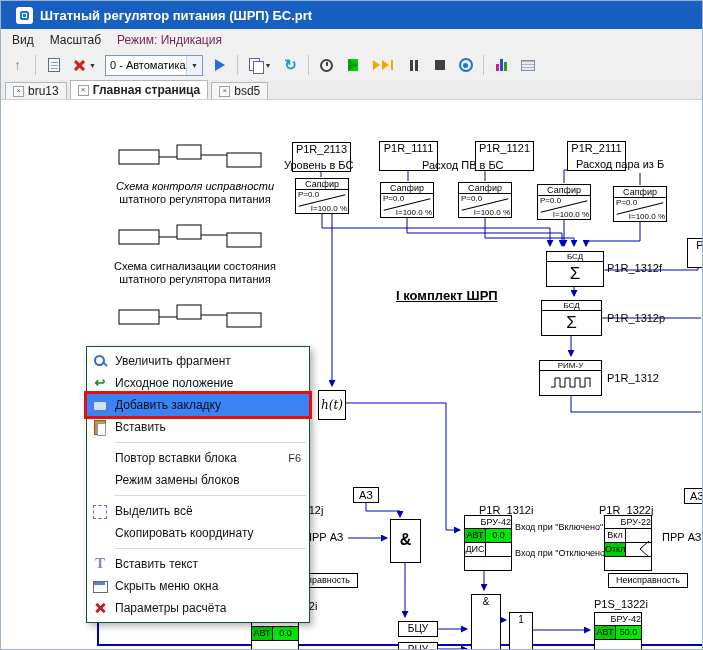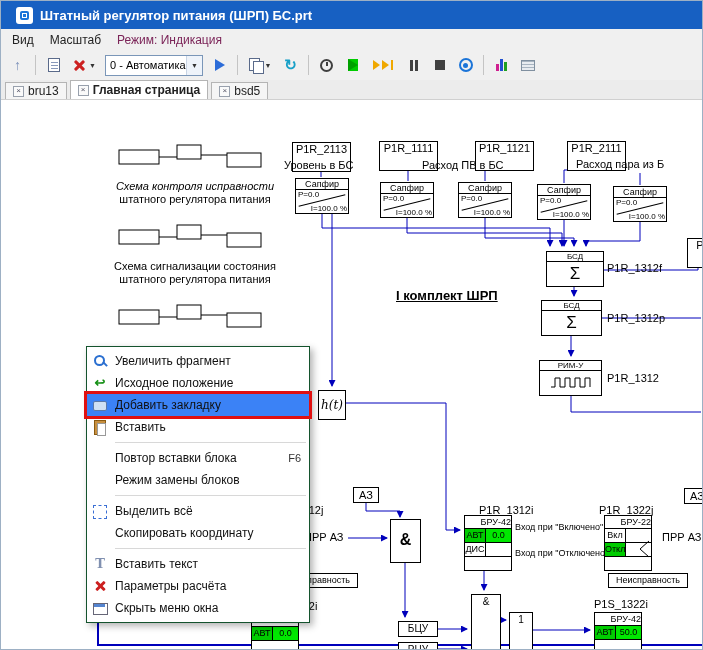--- a/index.html
+++ b/index.html
@@ -461,23 +461,23 @@
       <div class="ctx-item">
         <span class="ico"></span>
         <span>Скопировать координату</span>
       </div>
       <div class="ctx-sep"></div>
       <div class="ctx-item">
         <span class="ico i-text">T</span>
         <span>Вставить текст</span>
       </div>
       <div class="ctx-item">
+        <span class="ico i-win"></span>
+        <span>Скрыть меню окна</span>
+      </div>
+      <div class="ctx-item">
         <span class="ico i-tools"></span>
         <span>Параметры расчёта</span>
       </div>
-      <div class="ctx-item">
-        <span class="ico i-win"></span>
-        <span>Скрыть меню окна</span>
-      </div>
     </div>
 
   </div>
 </div>
 
 </body></html>

